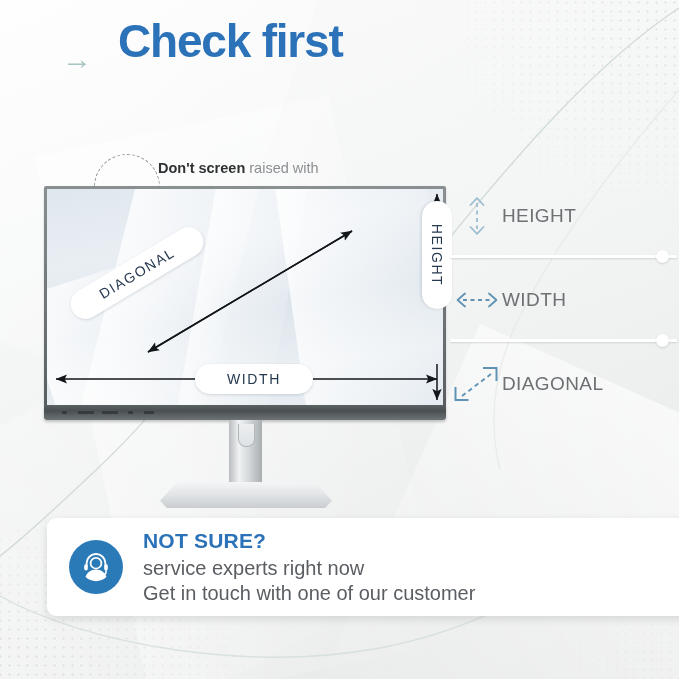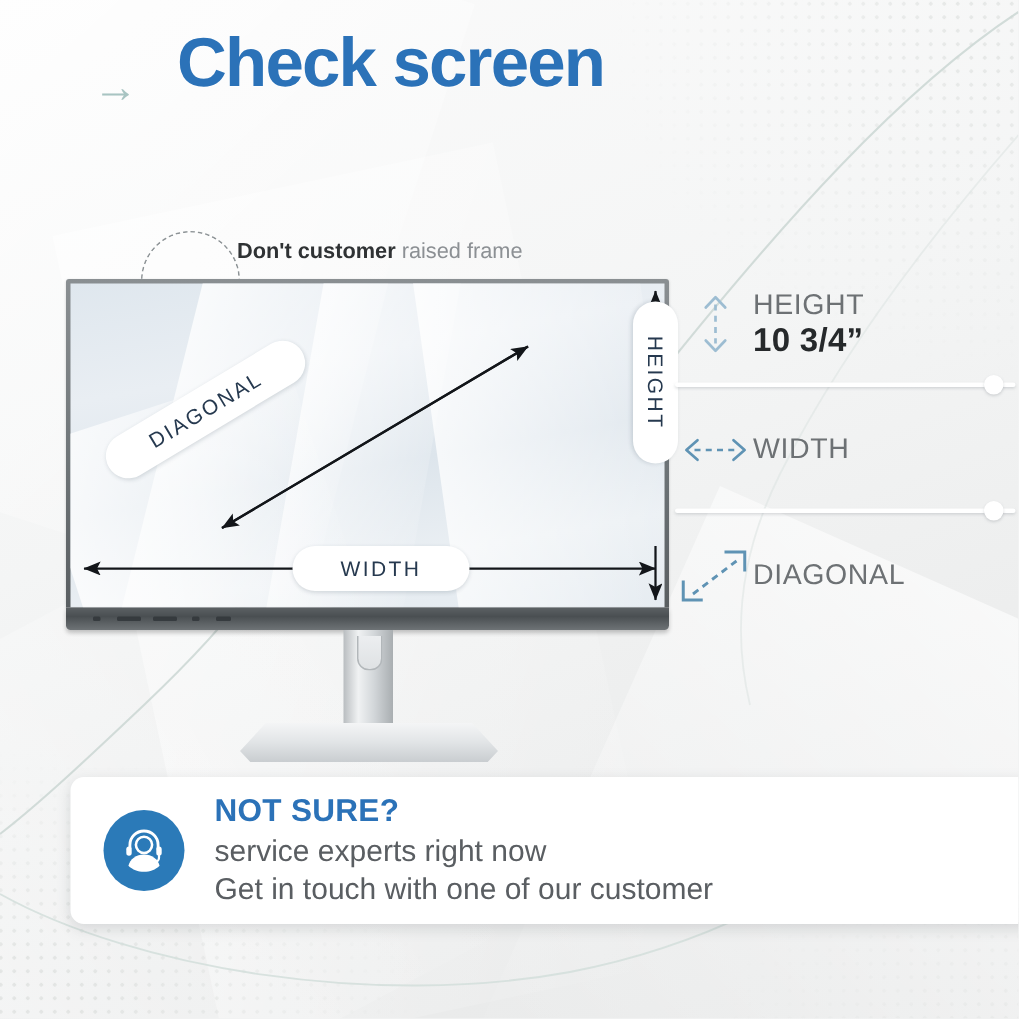--- a/index.html
+++ b/index.html
@@ -331,27 +331,27 @@
     <svg class="arrow-svg" width="679" height="679">
       <path d="M679 8 C 600 60, 520 150, 440 250 C 390 312, 300 392, 210 408 C 150 418, 112 382, 118 330 C 124 282, 175 262, 196 292 C 222 330, 170 400, 96 470 C 58 506, 26 536, 0 556" fill="none" stroke="#cdd8d5" stroke-width="1.4" opacity=".9"></path>
       <path d="M0 596 C 90 646, 250 672, 380 648 C 470 631, 540 592, 600 548" fill="none" stroke="#d2dedb" stroke-width="1.3" opacity=".85"></path>
       <path d="M679 90 C 618 160, 560 236, 520 316 C 498 360, 486 412, 500 470" fill="none" stroke="#dde4e2" stroke-width="1.2" opacity=".6"></path>
     </svg>
   </div>
 
   <div class="header">
     <div class="header-arrow">→</div>
     <h1 class="headline">
-      <span>Check screen</span>
+      <span>Check first</span>
     </h1>
   </div>
 
   <div class="callout-circle"></div>
   <div class="callout">
-    <b>Don't customer</b><span> raised frame</span>
+    <b>Don't screen</b><span> raised with</span>
   </div>
 
   <div class="monitor">
     <div class="bezel">
       <div class="screen">
         <div class="streak s1"></div>
         <div class="streak s2"></div>
         <div class="streak s3"></div>
         <div class="streak s4"></div>
       </div>
@@ -404,21 +404,20 @@
     <div class="measure-row">
       <div class="measure-icon">
         <svg width="26" height="42" viewBox="0 0 26 42">
           <line x1="13" y1="8" x2="13" y2="34" stroke="#9dbdd2" stroke-width="1.8" stroke-dasharray="4 3.5"></line>
           <path d="M6.5 10 L13 3.2 L19.5 10" fill="none" stroke="#9dbdd2" stroke-width="1.8" stroke-linecap="round" stroke-linejoin="round"></path>
           <path d="M6.5 32 L13 38.8 L19.5 32" fill="none" stroke="#9dbdd2" stroke-width="1.8" stroke-linecap="round" stroke-linejoin="round"></path>
         </svg>
       </div>
       <div class="measure-text">
         <div class="measure-label">HEIGHT</div>
-        <div class="measure-value">10 3/4”</div>
       </div>
       <div class="divider">
         <div class="divider-dot"></div>
       </div>
     </div>
 
     <div class="measure-row">
       <div class="measure-icon">
         <svg width="46" height="26" viewBox="0 0 46 26">
           <line x1="9" y1="13" x2="37" y2="13" stroke="#5f93b4" stroke-width="1.8" stroke-dasharray="4 3.5"></line>

